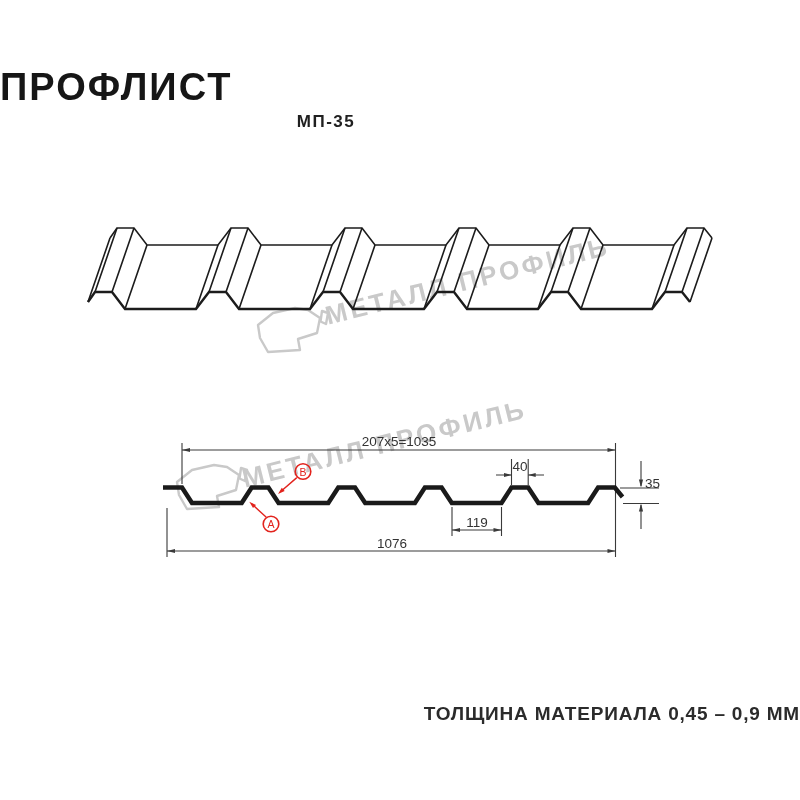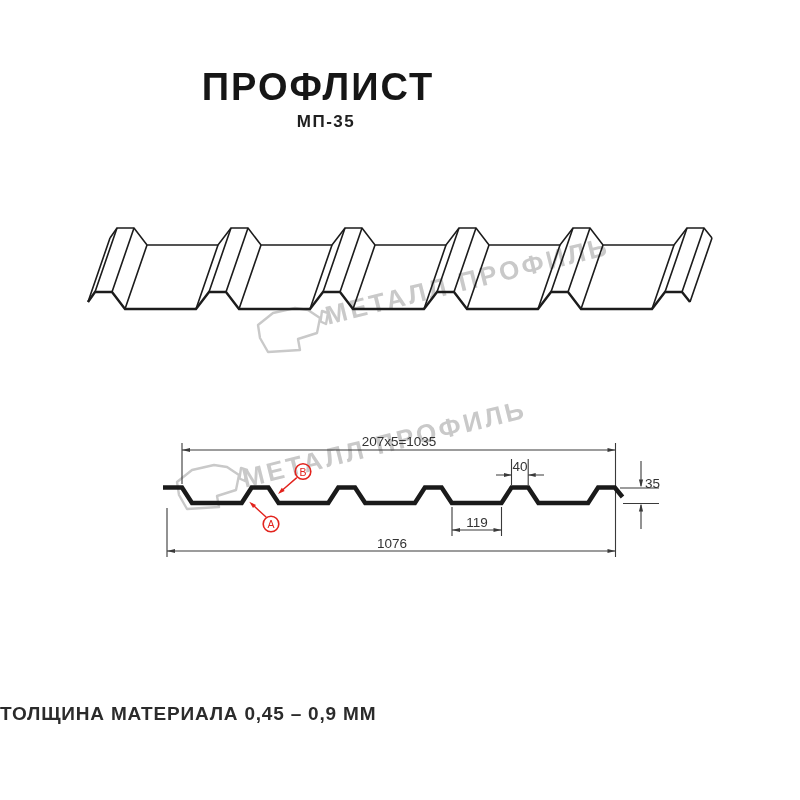--- a/index.html
+++ b/index.html
@@ -3,38 +3,38 @@
 <meta charset="utf-8">
 <style>
   html,body{margin:0;padding:0;}
   body{
     width:800px;height:800px;position:relative;overflow:hidden;
     background:#ffffff;
     font-family:"Liberation Sans", sans-serif;
   }
   .abs{position:absolute;}
   .page-title{
-    left:0;top:66px;width:636px;text-align:center;
+    left:0;top:66px;width:636px;
     font-size:38px;font-weight:800;letter-spacing:2px;color:#161616;
   }
   .page-subtitle{
     left:0;top:112px;width:652px;text-align:center;
     font-size:17px;font-weight:700;letter-spacing:1.5px;color:#202020;
   }
   .watermark-text{
     white-space:nowrap;
     font-size:26px;font-weight:700;letter-spacing:3px;color:#c9c9c9;
     transform:rotate(-14deg);transform-origin:0 50%;
     z-index:1;
   }
   .wm1{left:326px;top:301px;}
   .wm2{left:243px;top:464px;}
   .drawing-layer{left:0;top:0;z-index:2;}
   .footer-note{
-    left:0;top:703px;width:800px;text-align:left;
+    left:0;top:703px;width:800px;text-align:right;
     font-size:19px;font-weight:600;letter-spacing:0.8px;color:#2b2b2b;
     z-index:3;
   }
   svg text{font-family:"Liberation Sans", sans-serif;}
   .dimtxt{font-size:13.5px;fill:#333333;}
   .redtxt{font-size:10.5px;fill:#e2231d;}
 </style>
 </head>
 <body>
 

